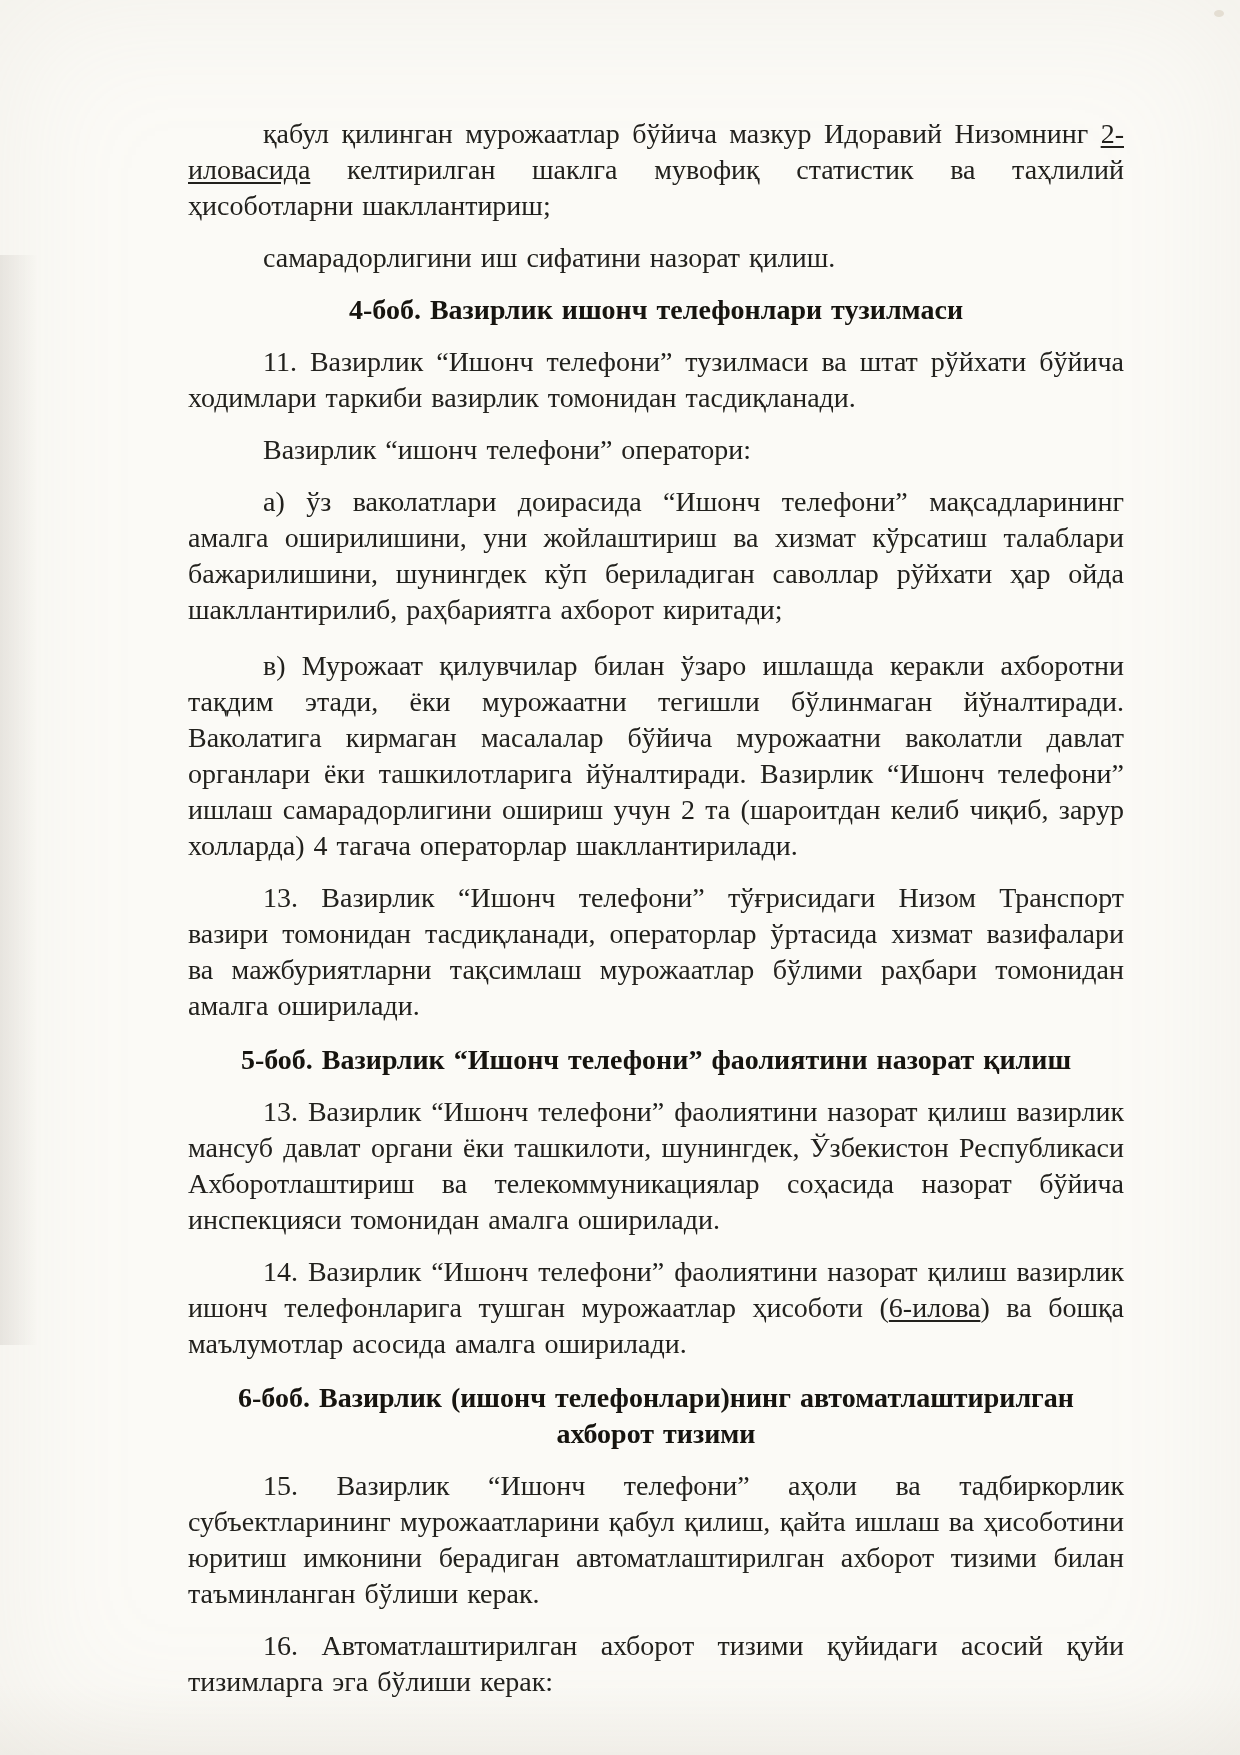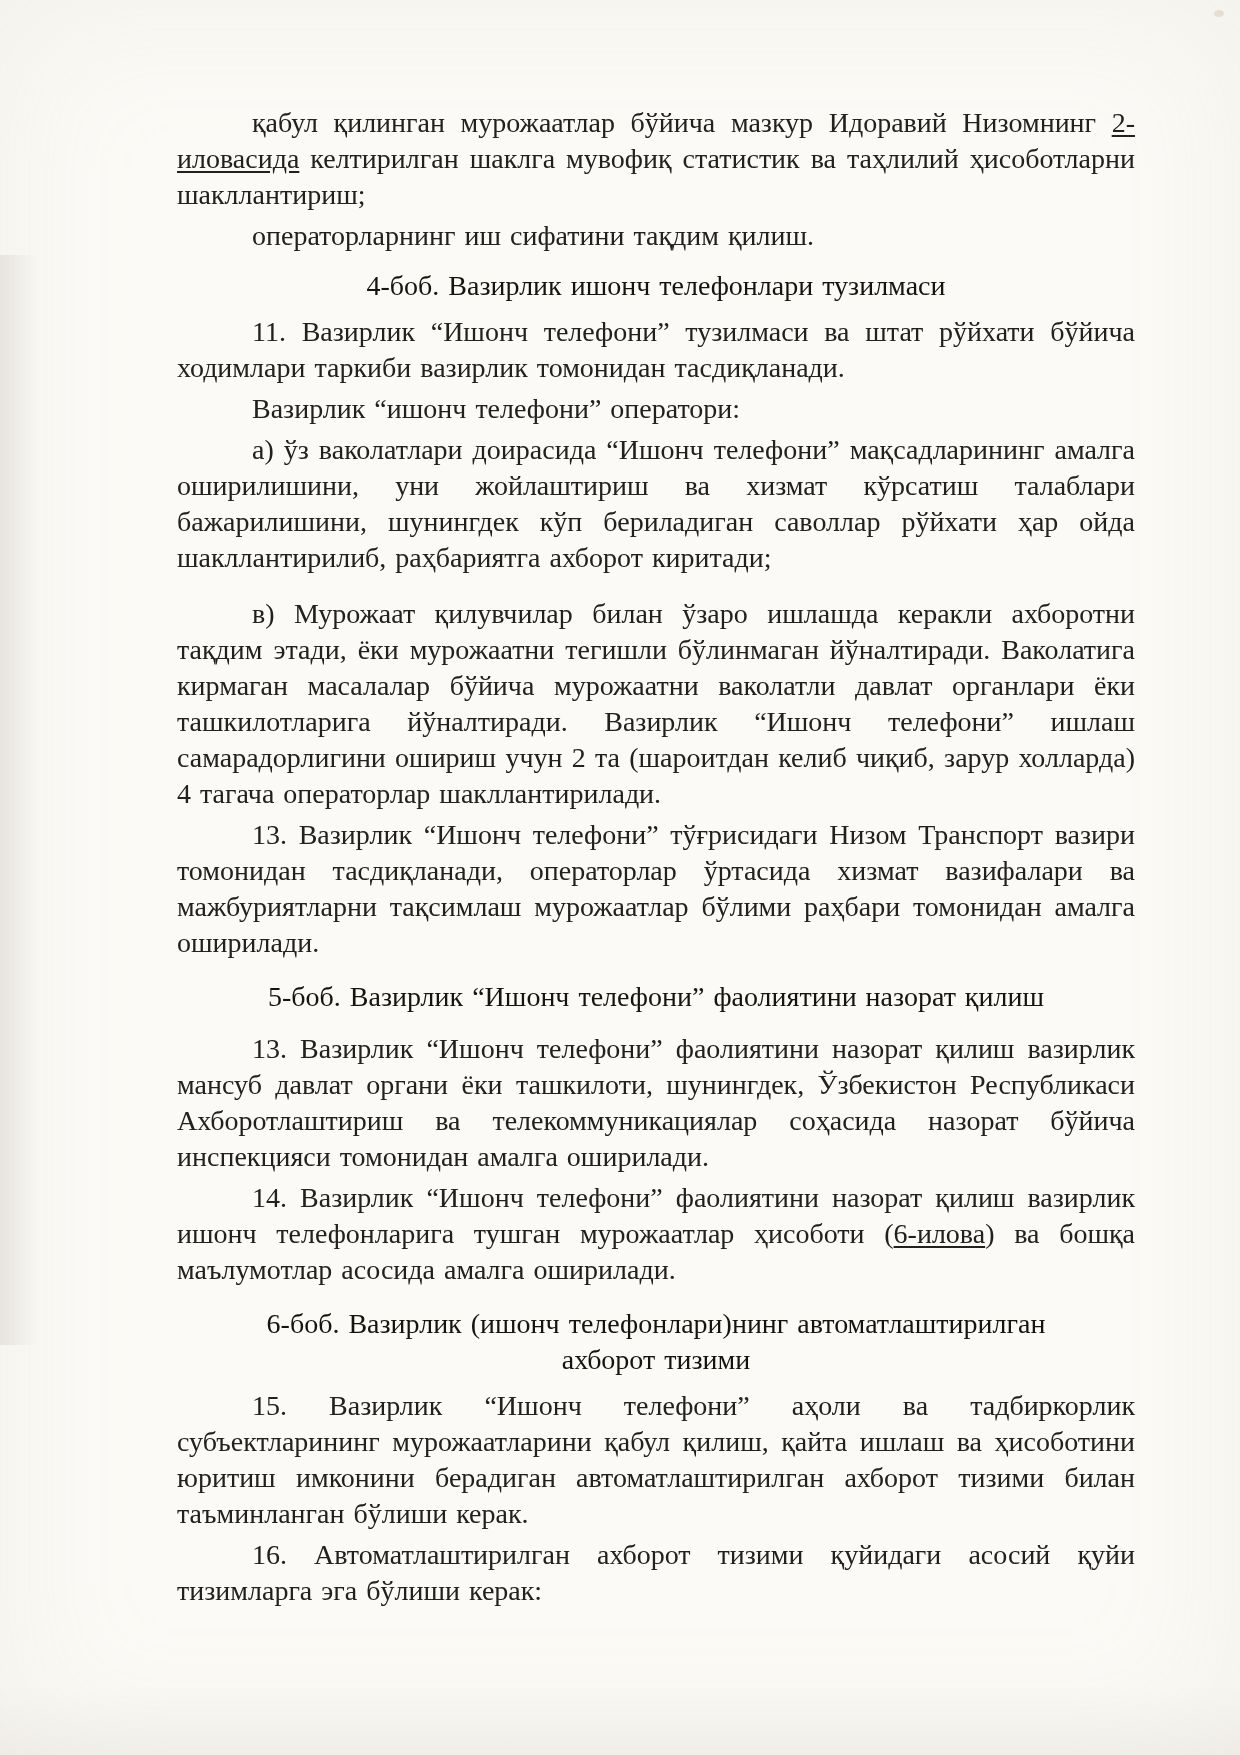--- a/index.html
+++ b/index.html
@@ -53,29 +53,29 @@
     left: 172px;
     top: 100px;
     width: 968px;
     color: #22211d;
     font-size: 28px;
     line-height: 36px;
     text-align: justify;
     word-spacing: 2px;
   }
   .para {
-    margin: 5px;
+    margin: 16px;
     text-indent: 75px;
   }
   .gap-before {
     margin-top: 20px;
   }
   .heading {
     margin: 14px 0 10px 0;
-    font-weight: normal;
+    font-weight: bold;
     text-align: center;
     text-indent: 0;
     color: #16140f;
   }
   .heading-5 {
     margin-top: 18px;
     margin-bottom: 16px;
   }
   .heading-6 {
     margin-top: 18px;
@@ -91,21 +91,21 @@
 
 <div class="paper-vignette"></div>
 <div class="scan-left"></div>
 <div class="scan-bottom"></div>
 <div class="scan-speck"></div>
 
 <div class="doc">
 
   <p class="para"><span>қабул қилинган мурожаатлар бўйича мазкур Идоравий Низомнинг </span><span class="u">2-иловасида</span><span> келтирилган шаклга мувофиқ статистик ва таҳлилий ҳисоботларни шакллантириш;</span></p>
 
-  <p class="para">операторларнинг иш сифатини тақдим қилиш.</p>
+  <p class="para">самарадорлигини иш сифатини назорат қилиш.</p>
 
   <p class="para heading">4-боб. Вазирлик ишонч телефонлари тузилмаси</p>
 
   <p class="para">11. Вазирлик “Ишонч телефони” тузилмаси ва штат рўйхати бўйича ходимлари таркиби вазирлик томонидан тасдиқланади.</p>
 
   <p class="para">Вазирлик “ишонч телефони” оператори:</p>
 
   <p class="para">а) ўз ваколатлари доирасида “Ишонч телефони” мақсадларининг амалга оширилишини, уни жойлаштириш ва хизмат кўрсатиш талаблари бажарилишини, шунингдек кўп бериладиган саволлар рўйхати ҳар ойда шакллантирилиб, раҳбариятга ахборот киритади;</p>
 
   <p class="para gap-before">в) Мурожаат қилувчилар билан ўзаро ишлашда керакли ахборотни тақдим этади, ёки мурожаатни тегишли бўлинмаган йўналтиради. Ваколатига кирмаган масалалар бўйича мурожаатни ваколатли давлат органлари ёки ташкилотларига йўналтиради. Вазирлик “Ишонч телефони” ишлаш самарадорлигини ошириш учун 2 та (шароитдан келиб чиқиб, зарур холларда) 4 тагача операторлар шакллантирилади.</p>

